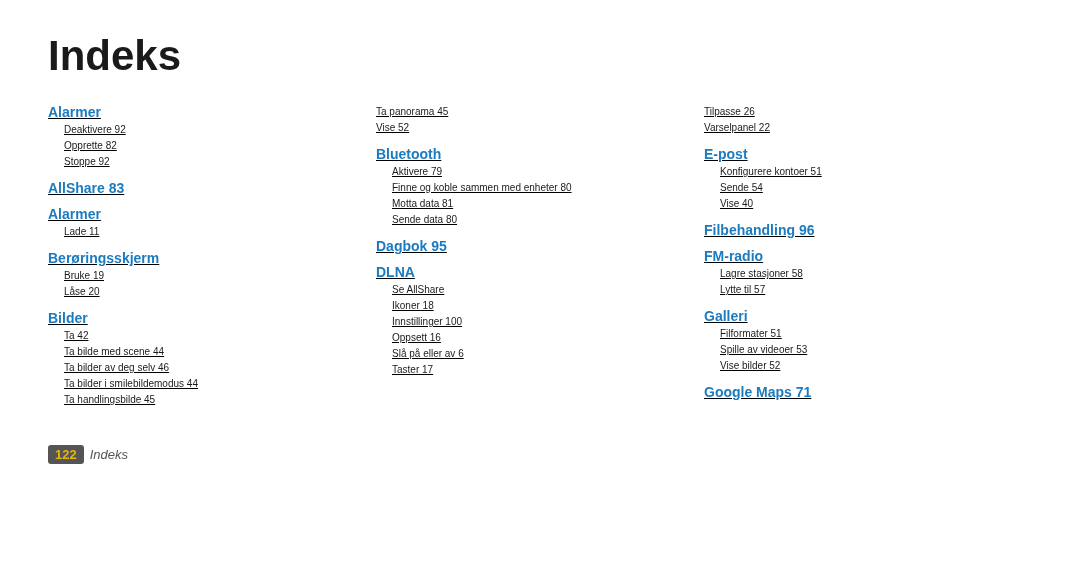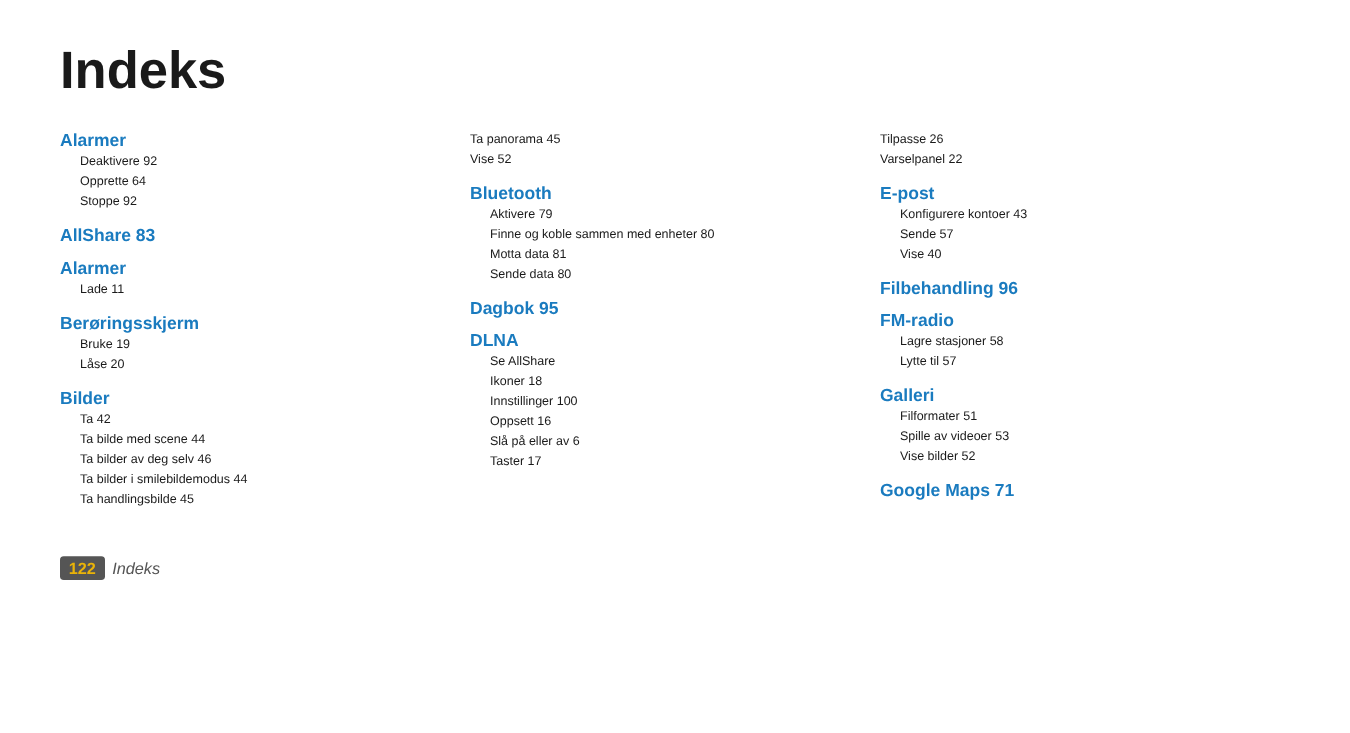--- a/index.html
+++ b/index.html
@@ -26,20 +26,21 @@
       font-weight: bold;
       color: #1a1a1a;
       margin-bottom: 24px;
       font-family: Arial, Helvetica, sans-serif;
     }
 
     .columns {
       display: flex;
       gap: 0;
       width: 100%;
+      text-decoration: underline;
     }
 
     .column {
       flex: 1;
       padding-right: 16px;
     }
 
     .index-heading {
       color: #1a7bbf;
       font-size: 14px;
@@ -89,21 +90,21 @@
 <body>
 
 <div class="page">
   <h1>Indeks</h1>
 
   <div class="columns">
 
     <div class="column">
       <span class="index-heading">Alarmer</span>
       <span class="index-item">Deaktivere   92</span>
-      <span class="index-item">Opprette   64</span>
+      <span class="index-item">Opprette   82</span>
       <span class="index-item">Stoppe   92</span>
 
       <span class="index-heading">AllShare   83</span>
 
       <span class="index-heading">Alarmer</span>
       <span class="index-item">Lade   11</span>
 
       <span class="index-heading">Berøringsskjerm</span>
       <span class="index-item">Bruke   19</span>
       <span class="index-item">Låse   20</span>
@@ -136,22 +137,22 @@
       <span class="index-item">Oppsett   16</span>
       <span class="index-item">Slå på eller av   6</span>
       <span class="index-item">Taster   17</span>
     </div>
 
     <div class="column">
       <span class="index-item" style="margin-left:0;">Tilpasse   26</span>
       <span class="index-item" style="margin-left:0;">Varselpanel   22</span>
 
       <span class="index-heading">E-post</span>
-      <span class="index-item">Konfigurere kontoer   43</span>
-      <span class="index-item">Sende   57</span>
+      <span class="index-item">Konfigurere kontoer   51</span>
+      <span class="index-item">Sende   54</span>
       <span class="index-item">Vise   40</span>
 
       <span class="index-heading">Filbehandling   96</span>
 
       <span class="index-heading">FM-radio</span>
       <span class="index-item">Lagre stasjoner   58</span>
       <span class="index-item">Lytte til   57</span>
 
       <span class="index-heading">Galleri</span>
       <span class="index-item">Filformater   51</span>

